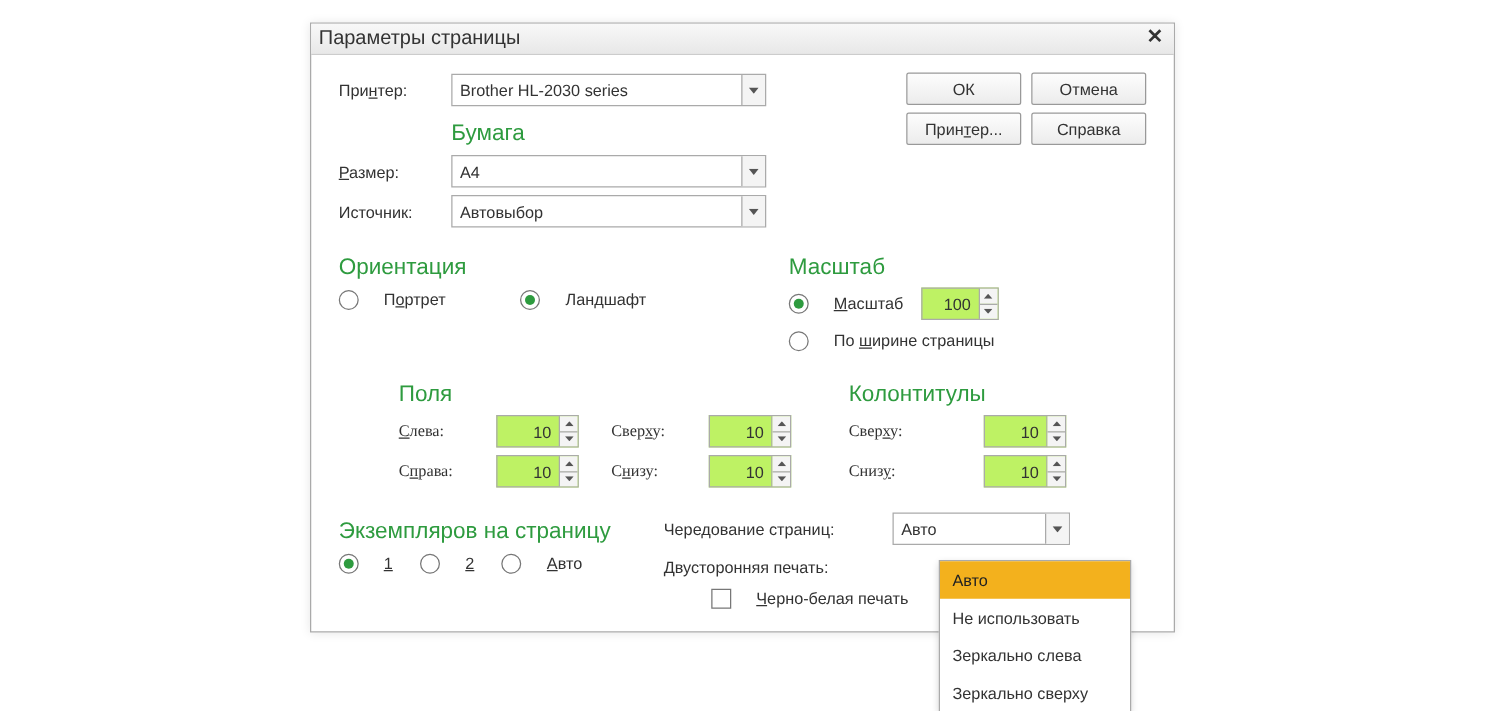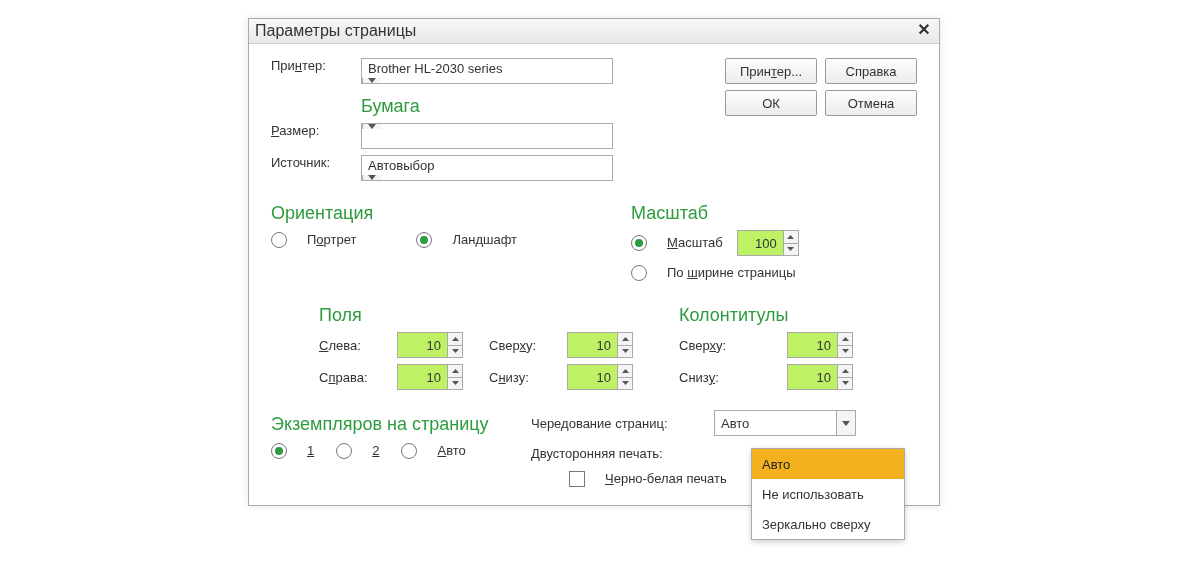--- a/index.html
+++ b/index.html
@@ -47,21 +47,21 @@
   }
   .body {
     padding: 14px 22px 18px 22px;
     position: relative;
   }
   .green {
     color: #2e9b3f;
   }
   .row {
     display: flex;
-    align-items: flex-start;
+    align-items: center;
     margin-bottom: 4px;
     min-height: 28px;
   }
   .label {
     width: 90px;
     color: #333;
   }
   .combo {
     display: flex;
     border: 1px solid #aaa;
@@ -163,22 +163,22 @@
   .spin-btn svg { width:7px; height:4px; }
   .section-label { font-size:18px; margin: 10px 0 6px 0; }
   u { text-decoration: underline; }
   .fields-grid {
     display:flex;
     gap: 26px;
     margin-top: 2px;
   }
   .col { display:flex; flex-direction:column; gap:6px; }
   .frow { display:flex; align-items:center; gap:8px; }
-  .frow .flabel { width: 70px; }
-  .combo-w { width: 250px; flex-direction: column; }
+  .frow .flabel { width: 70px; font-family: Liberation Serif, serif; }
+  .combo-w { width: 250px; }
   .combo-alt { width: 140px; }
   .dropdown-list {
     position:absolute;
     left: 751px;
     top: 448px;
     width: 152px;
     background:#fff;
     border:1px solid #aaa;
     box-shadow: 0 2px 6px rgba(0,0,0,0.2);
     z-index: 10;
@@ -202,48 +202,49 @@
 
 <div class="dialog">
   <div class="titlebar">
     <span class="titlebar-title">Параметры страницы</span>
     <span class="close-btn">✕</span>
   </div>
 
   <div class="body">
     <div class="right-buttons">
       <div class="brow">
+        <div class="btn">ОК</div>
+        <div class="btn">Отмена</div>
+      </div>
+      <div class="brow">
         <div class="btn">
             <span>Прин<u>т</u>ер...</span>
           </div>
         <div class="btn">Справка</div>
-      </div>
-      <div class="brow">
-        <div class="btn">ОК</div>
-        <div class="btn">Отмена</div>
       </div>
     </div>
 
     <div class="row">
       <div class="label">При<u>н</u>тер:</div>
       <div class="combo combo-w">
         <div class="combo-text">Brother HL-2030 series</div>
         <div class="combo-btn">
           <svg viewBox="0 0 8 5">
               <path d="M0 0 L8 0 L4 5 Z" fill="#555"></path>
             </svg>
         </div>
       </div>
     </div>
 
     <div class="section-label green" style="margin-left:90px;">Бумага</div>
 
     <div class="row">
       <div class="label"><u>Р</u>азмер:</div>
       <div class="combo combo-w">
+        <div class="combo-text">A4</div>
         <div class="combo-btn">
           <svg viewBox="0 0 8 5">
               <path d="M0 0 L8 0 L4 5 Z" fill="#555"></path>
             </svg>
         </div>
       </div>
     </div>
 
     <div class="row">
       <div class="label">Источник:</div>
@@ -484,14 +485,15 @@
         </div>
       </div>
     </div>
 
   </div>
 </div>
 
 <div class="dropdown-list">
   <div class="dropdown-item sel">Авто</div>
   <div class="dropdown-item">Не использовать</div>
+  <div class="dropdown-item">Зеркально слева</div>
   <div class="dropdown-item">Зеркально сверху</div>
 </div>
 
 </body></html>

